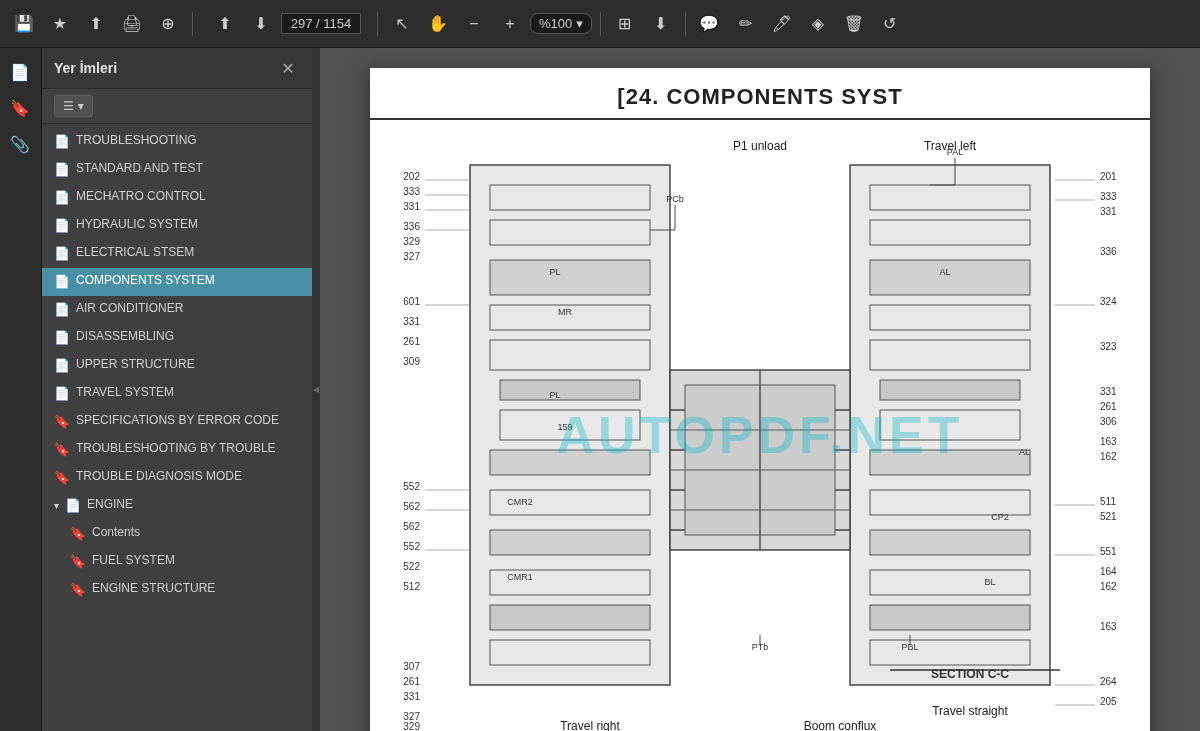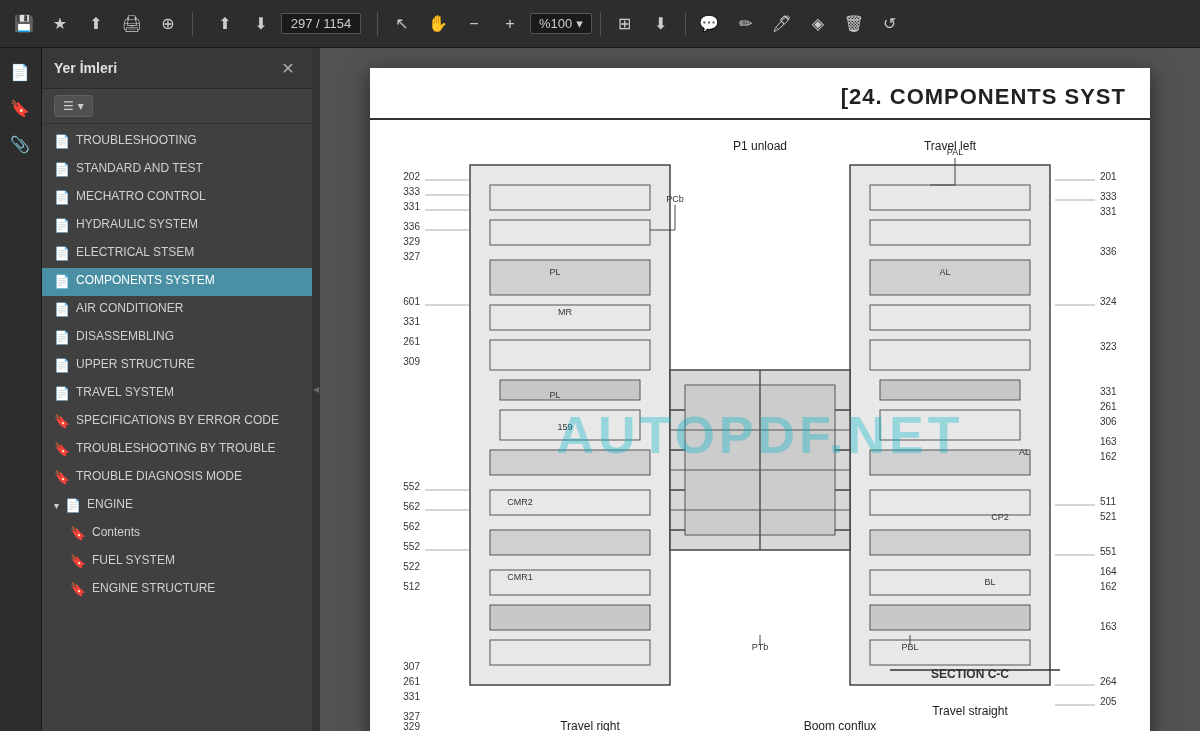--- a/index.html
+++ b/index.html
@@ -56,21 +56,21 @@
       border-radius: 1px;
       padding: 2px 8px;
       font-size: 13px;
       min-width: 80px;
       text-align: center;
     }
     .zoom-indicator {
       background: #1a1a1a;
       color: #ccc;
       border: 1px solid #555;
-      border-radius: 2px;
+      border-radius: 8px;
       padding: 2px 8px;
       font-size: 13px;
       min-width: 60px;
       text-align: center;
       display: flex;
       align-items: center;
       gap: 4px;
     }
 
     
@@ -233,21 +233,21 @@
       width: 780px;
       min-height: 690px;
       position: relative;
       box-shadow: 0 4px 20px rgba(0,0,0,0.5);
       overflow: hidden;
     }
     .pdf-header {
       padding: 16px 24px 8px;
       border-bottom: 2px solid #333;
       display: flex;
-      justify-content: flex-end;
+      justify-content: center;
     }
     .pdf-header-title {
       font-size: 22px;
       font-weight: bold;
       color: #222;
       letter-spacing: 1px;
     }
     .pdf-content {
       padding: 10px 20px;
       position: relative;

